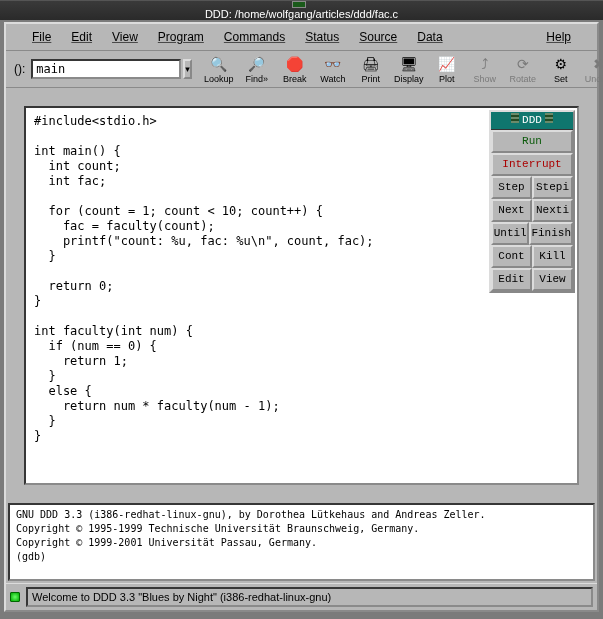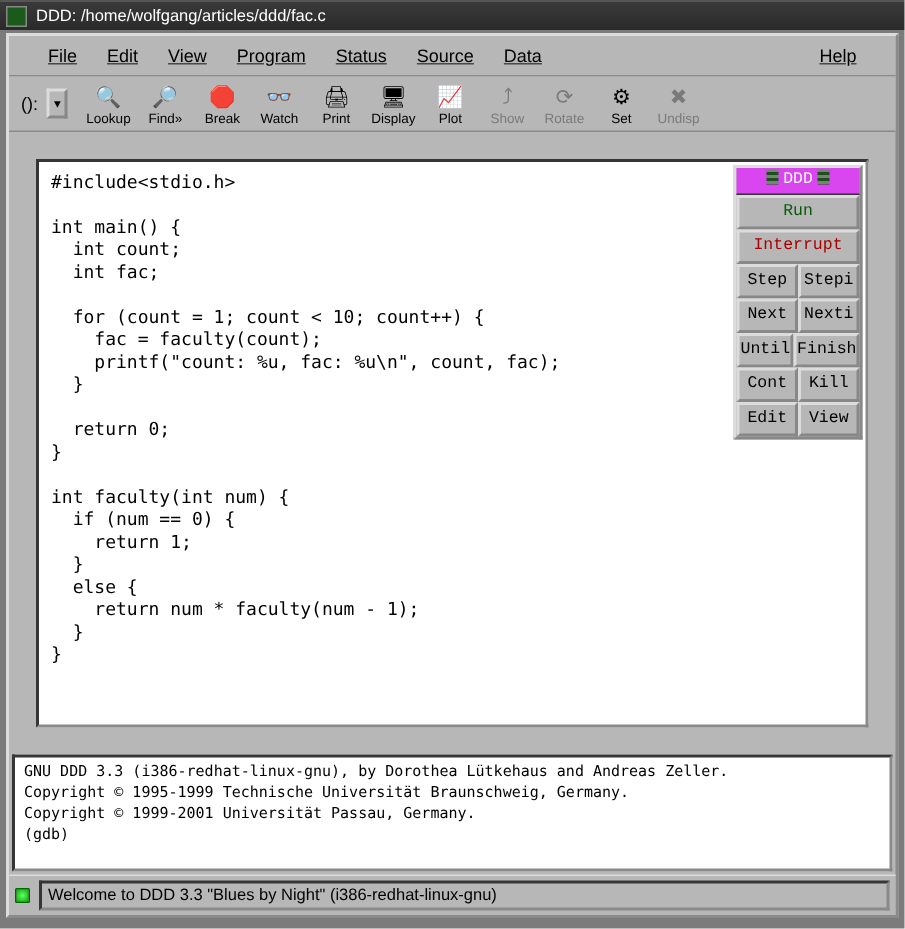--- a/index.html
+++ b/index.html
@@ -13,20 +13,21 @@
 }
 .titlebar {
   background: linear-gradient(#3a3a3a, #2a2a2a);
   color: #fff;
   height: 20px;
   display: flex;
   align-items: center;
   padding: 0 4px;
   font-size: 11px;
   border-top: 1px solid #555;
+  flex-direction: column;
 }
 .titlebar .tb-icon {
   width: 14px; height: 14px;
   background: #1a5a1a;
   border: 1px solid #888;
   margin-right: 6px;
 }
 .window {
   background: #b7b7b7;
   border: 2px solid #8a8a8a;
@@ -106,21 +107,21 @@
 }
 .source-area pre { white-space: pre; }
 .cmd-panel {
   position: absolute;
   top: 2px; right: 2px;
   width: 86px;
   background: #b7b7b7;
   border: 2px outset #dcdcdc;
 }
 .cmd-title {
-  background: #d946ef;
+  background: #0f766e;
   color: #fff;
   text-align: center;
   font-size: 11px;
   padding: 1px 0;
   border-bottom: 1px solid #333;
   display: flex;
   justify-content: center;
   gap: 3px;
 }
 .cmd-title .rh { width: 8px; height: 10px; background: repeating-linear-gradient(#6a8a6a 0 2px, #244a24 2px 4px); }
@@ -179,29 +180,31 @@
   <span>DDD: /home/wolfgang/articles/ddd/fac.c</span>
 </div>
 
 <div class="window">
 
   <div class="menubar">
     <span class="menu-item">File</span>
     <span class="menu-item">Edit</span>
     <span class="menu-item">View</span>
     <span class="menu-item">Program</span>
+    <span class="menu-item">Commands</span>
     <span class="menu-item">Status</span>
     <span class="menu-item">Source</span>
     <span class="menu-item">Data</span>
     <span class="spacer"></span>
     <span class="menu-item">Help</span>
   </div>
 
   <div class="toolbar">
     <span class="label0">():</span>
+    <input type="text" value="main" style="">
     <div class="dd"></div>
     <div style="flex:1; display:flex; justify-content:flex-start; gap:0px; margin-left:6px;" id="tbbtns">
         <div class="tb-btn">
           <div class="tb-ico">🔍</div>
           <div>Lookup</div>
         </div>
         <div class="tb-btn">
           <div class="tb-ico">🔎</div>
           <div>Find»</div>
         </div>

